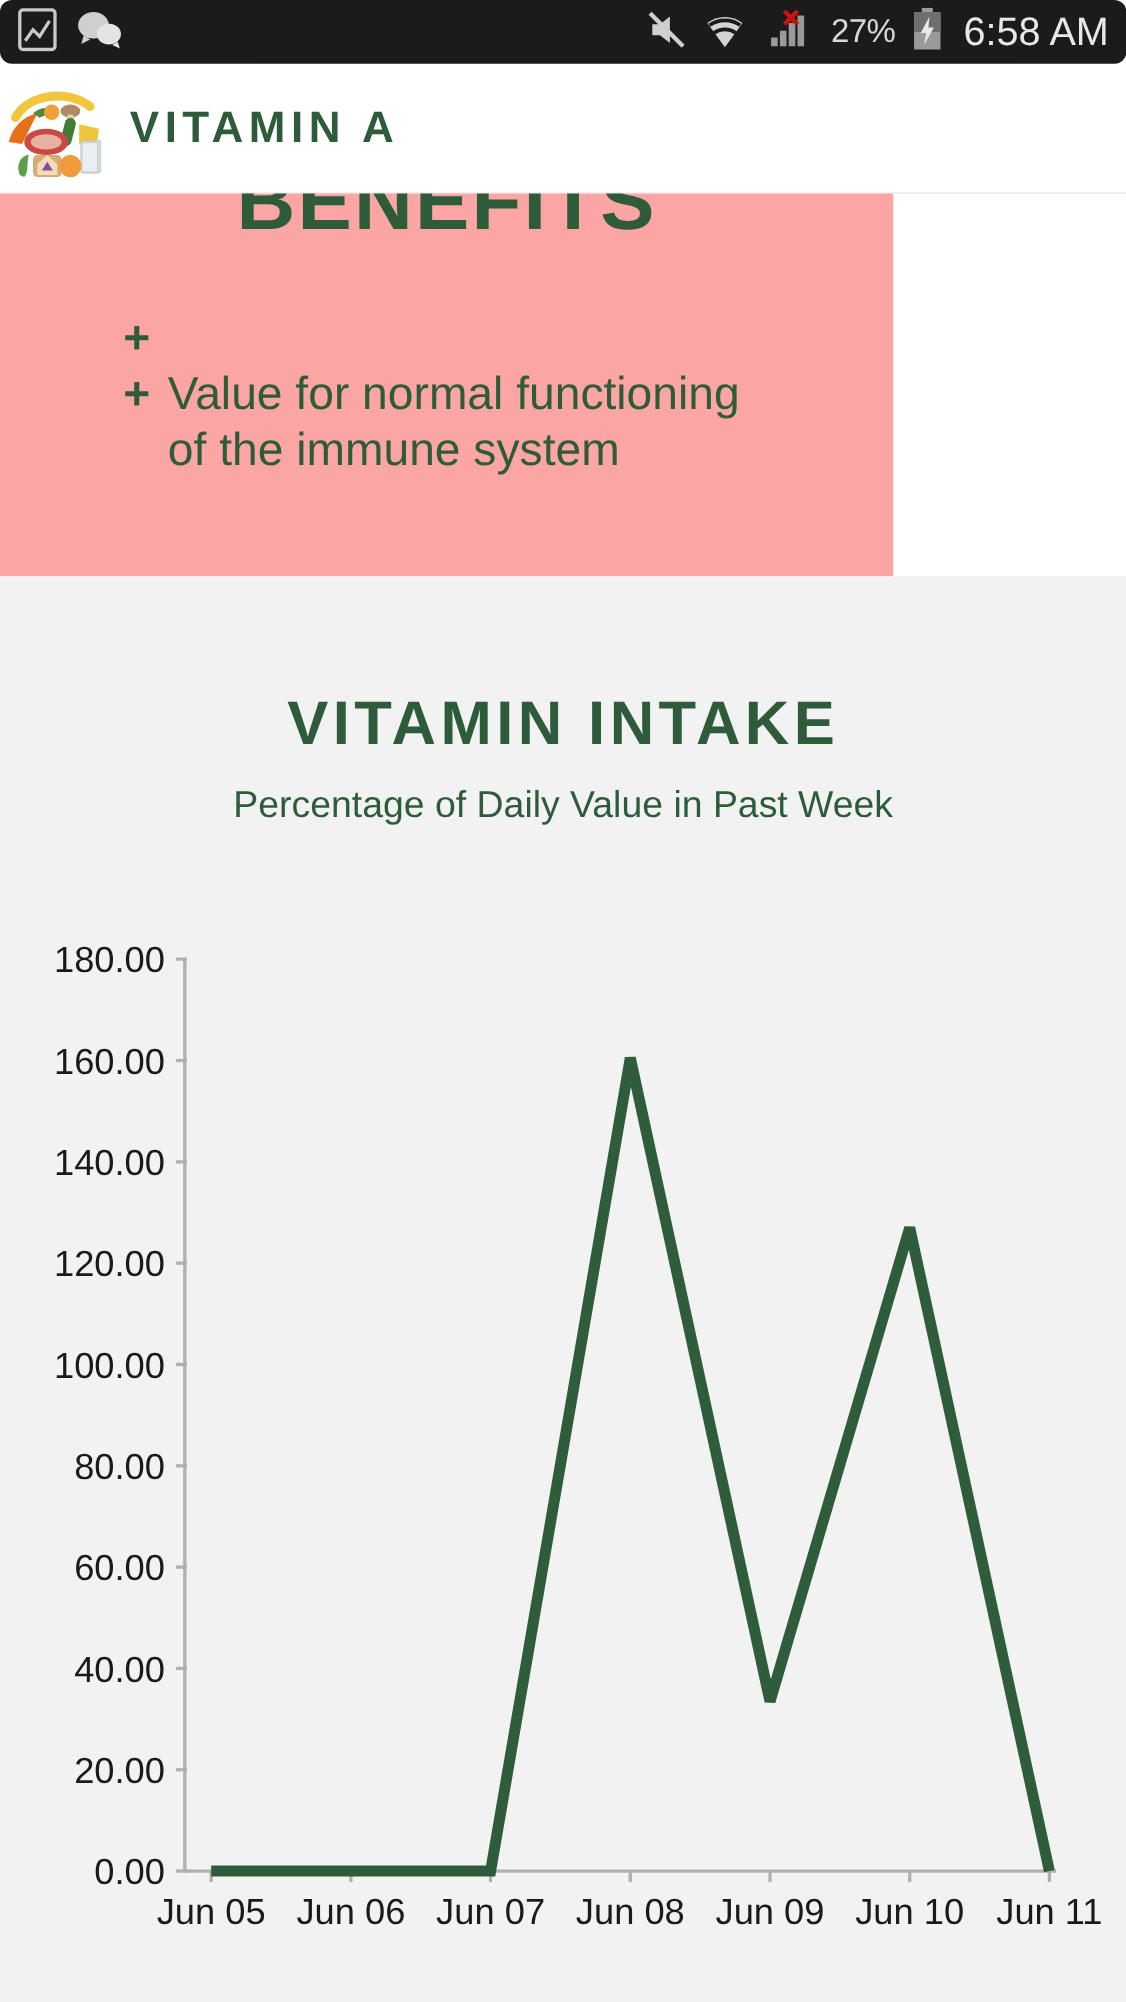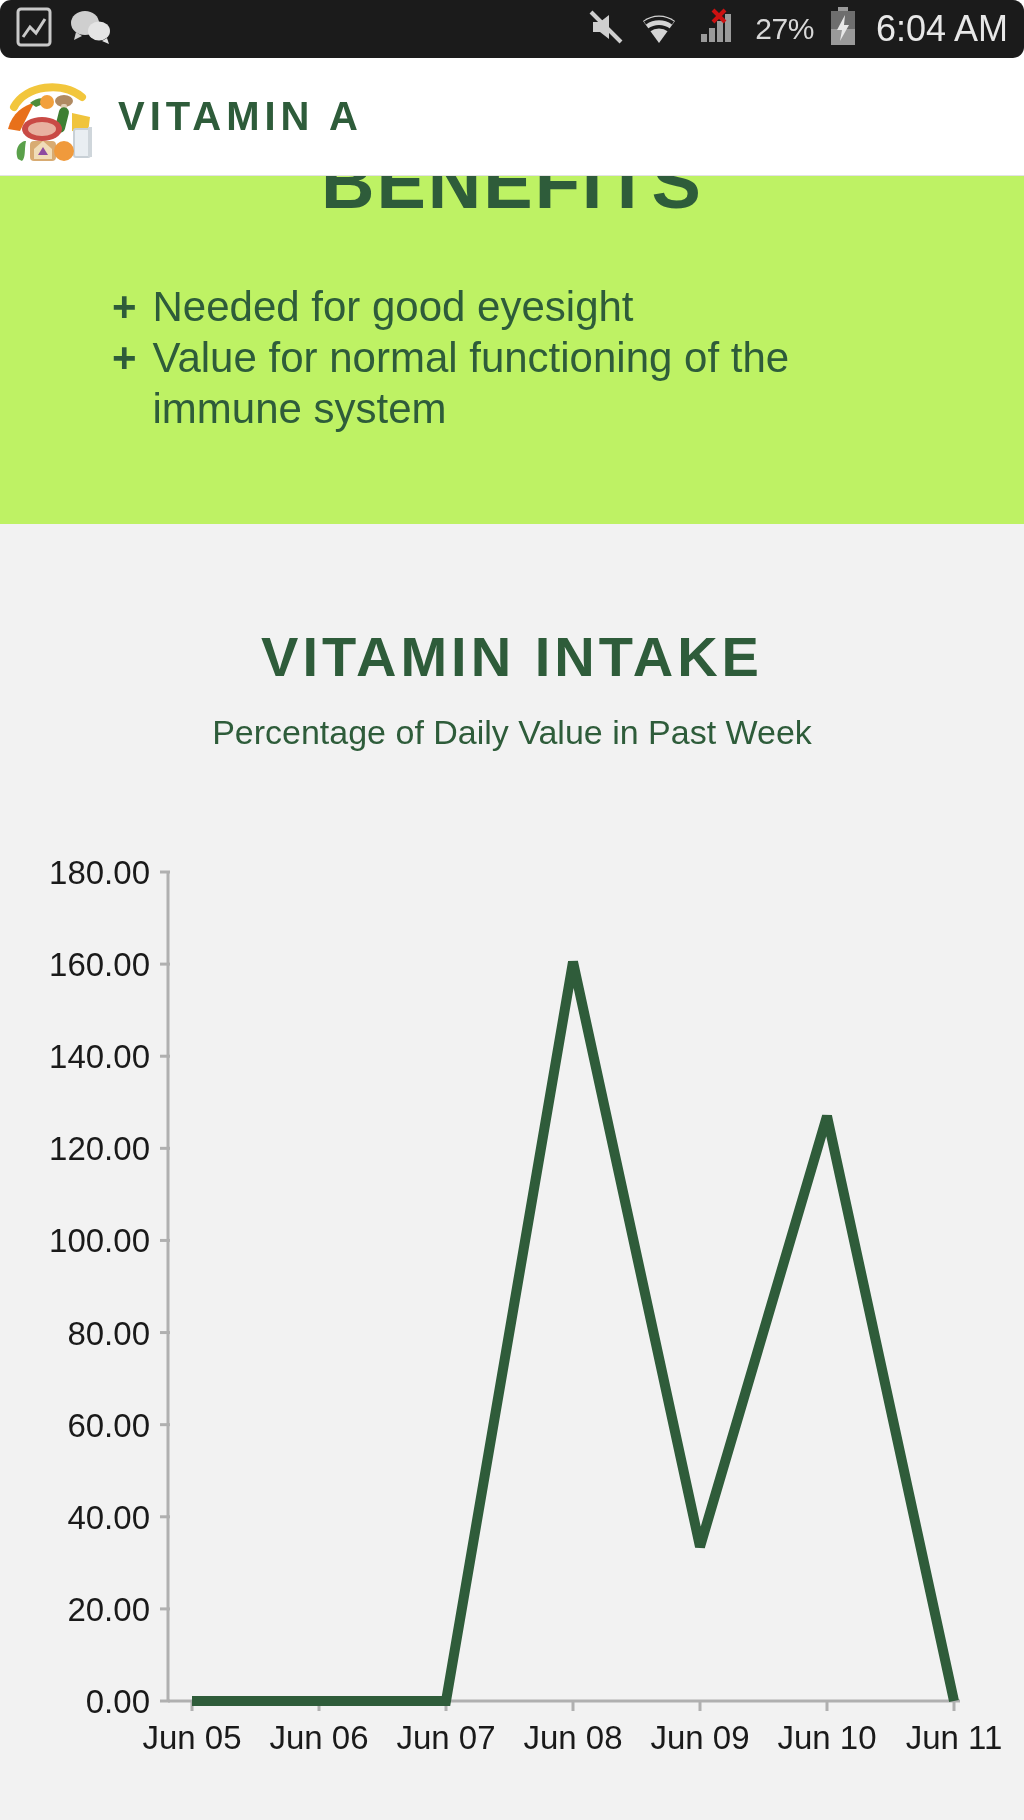--- a/index.html
+++ b/index.html
@@ -57,23 +57,23 @@
     color: #2e5c3a;
     font-size: 40px;
     font-weight: bold;
     letter-spacing: 5px;
     margin-left: 22px;
     font-family: "Liberation Sans", sans-serif;
   }
 
   
   .benefits {
-    width: 1024px;
+    width: 812px;
     height: 348px;
-    background: #bef264;
+    background: #fca5a5;
     padding: 0 0 0 0;
     position: relative;
     overflow: hidden;
   }
   .benefits-title {
     color: #2e5c3a;
     font-size: 74px;
     font-weight: bold;
     letter-spacing: 2px;
     text-align: center;
@@ -192,21 +192,21 @@
     </span>
     <span class="sb-battery-text">27%</span>
     <span class="sb-icon">
       <svg width="30" height="40" viewBox="0 0 30 40">
         <rect x="10" y="0" width="10" height="4" fill="#9a9a9a"></rect>
         <rect x="3" y="4" width="24" height="34" fill="#9a9a9a"></rect>
         <rect x="3" y="4" width="24" height="18" fill="#6e6e6e"></rect>
         <polygon points="17,8 9,23 14,23 12,34 21,18 16,18" fill="#e8e8e8"></polygon>
       </svg>
     </span>
-    <span class="sb-clock">6:04 AM</span>
+    <span class="sb-clock">6:58 AM</span>
   </div>
 </div>
 
 <div class="appbar">
   <span class="logo-wrap">
     <svg width="96" height="92" viewBox="0 0 96 92">
 
       <path d="M14 36 C26 14 62 10 82 26" stroke="#f2c63c" stroke-width="8" fill="none" stroke-linecap="round"></path>
 
       <path d="M8 58 C12 42 24 34 34 32 L20 60 Z" fill="#e8701a"></path>
@@ -238,21 +238,20 @@
     </svg>
   </span>
   <span class="app-title">VITAMIN A</span>
 </div>
 
 <div class="benefits">
   <div class="benefits-title">BENEFITS</div>
   <div class="benefit-list">
     <div class="benefit-item">
       <span class="benefit-plus">+</span>
-      <span>Needed for good eyesight</span>
     </div>
     <div class="benefit-item">
       <span class="benefit-plus">+</span>
       <span>Value for normal functioning of the immune system</span>
     </div>
   </div>
 </div>
 
 <div class="chart-section">
   <div class="chart-title">VITAMIN INTAKE</div>

